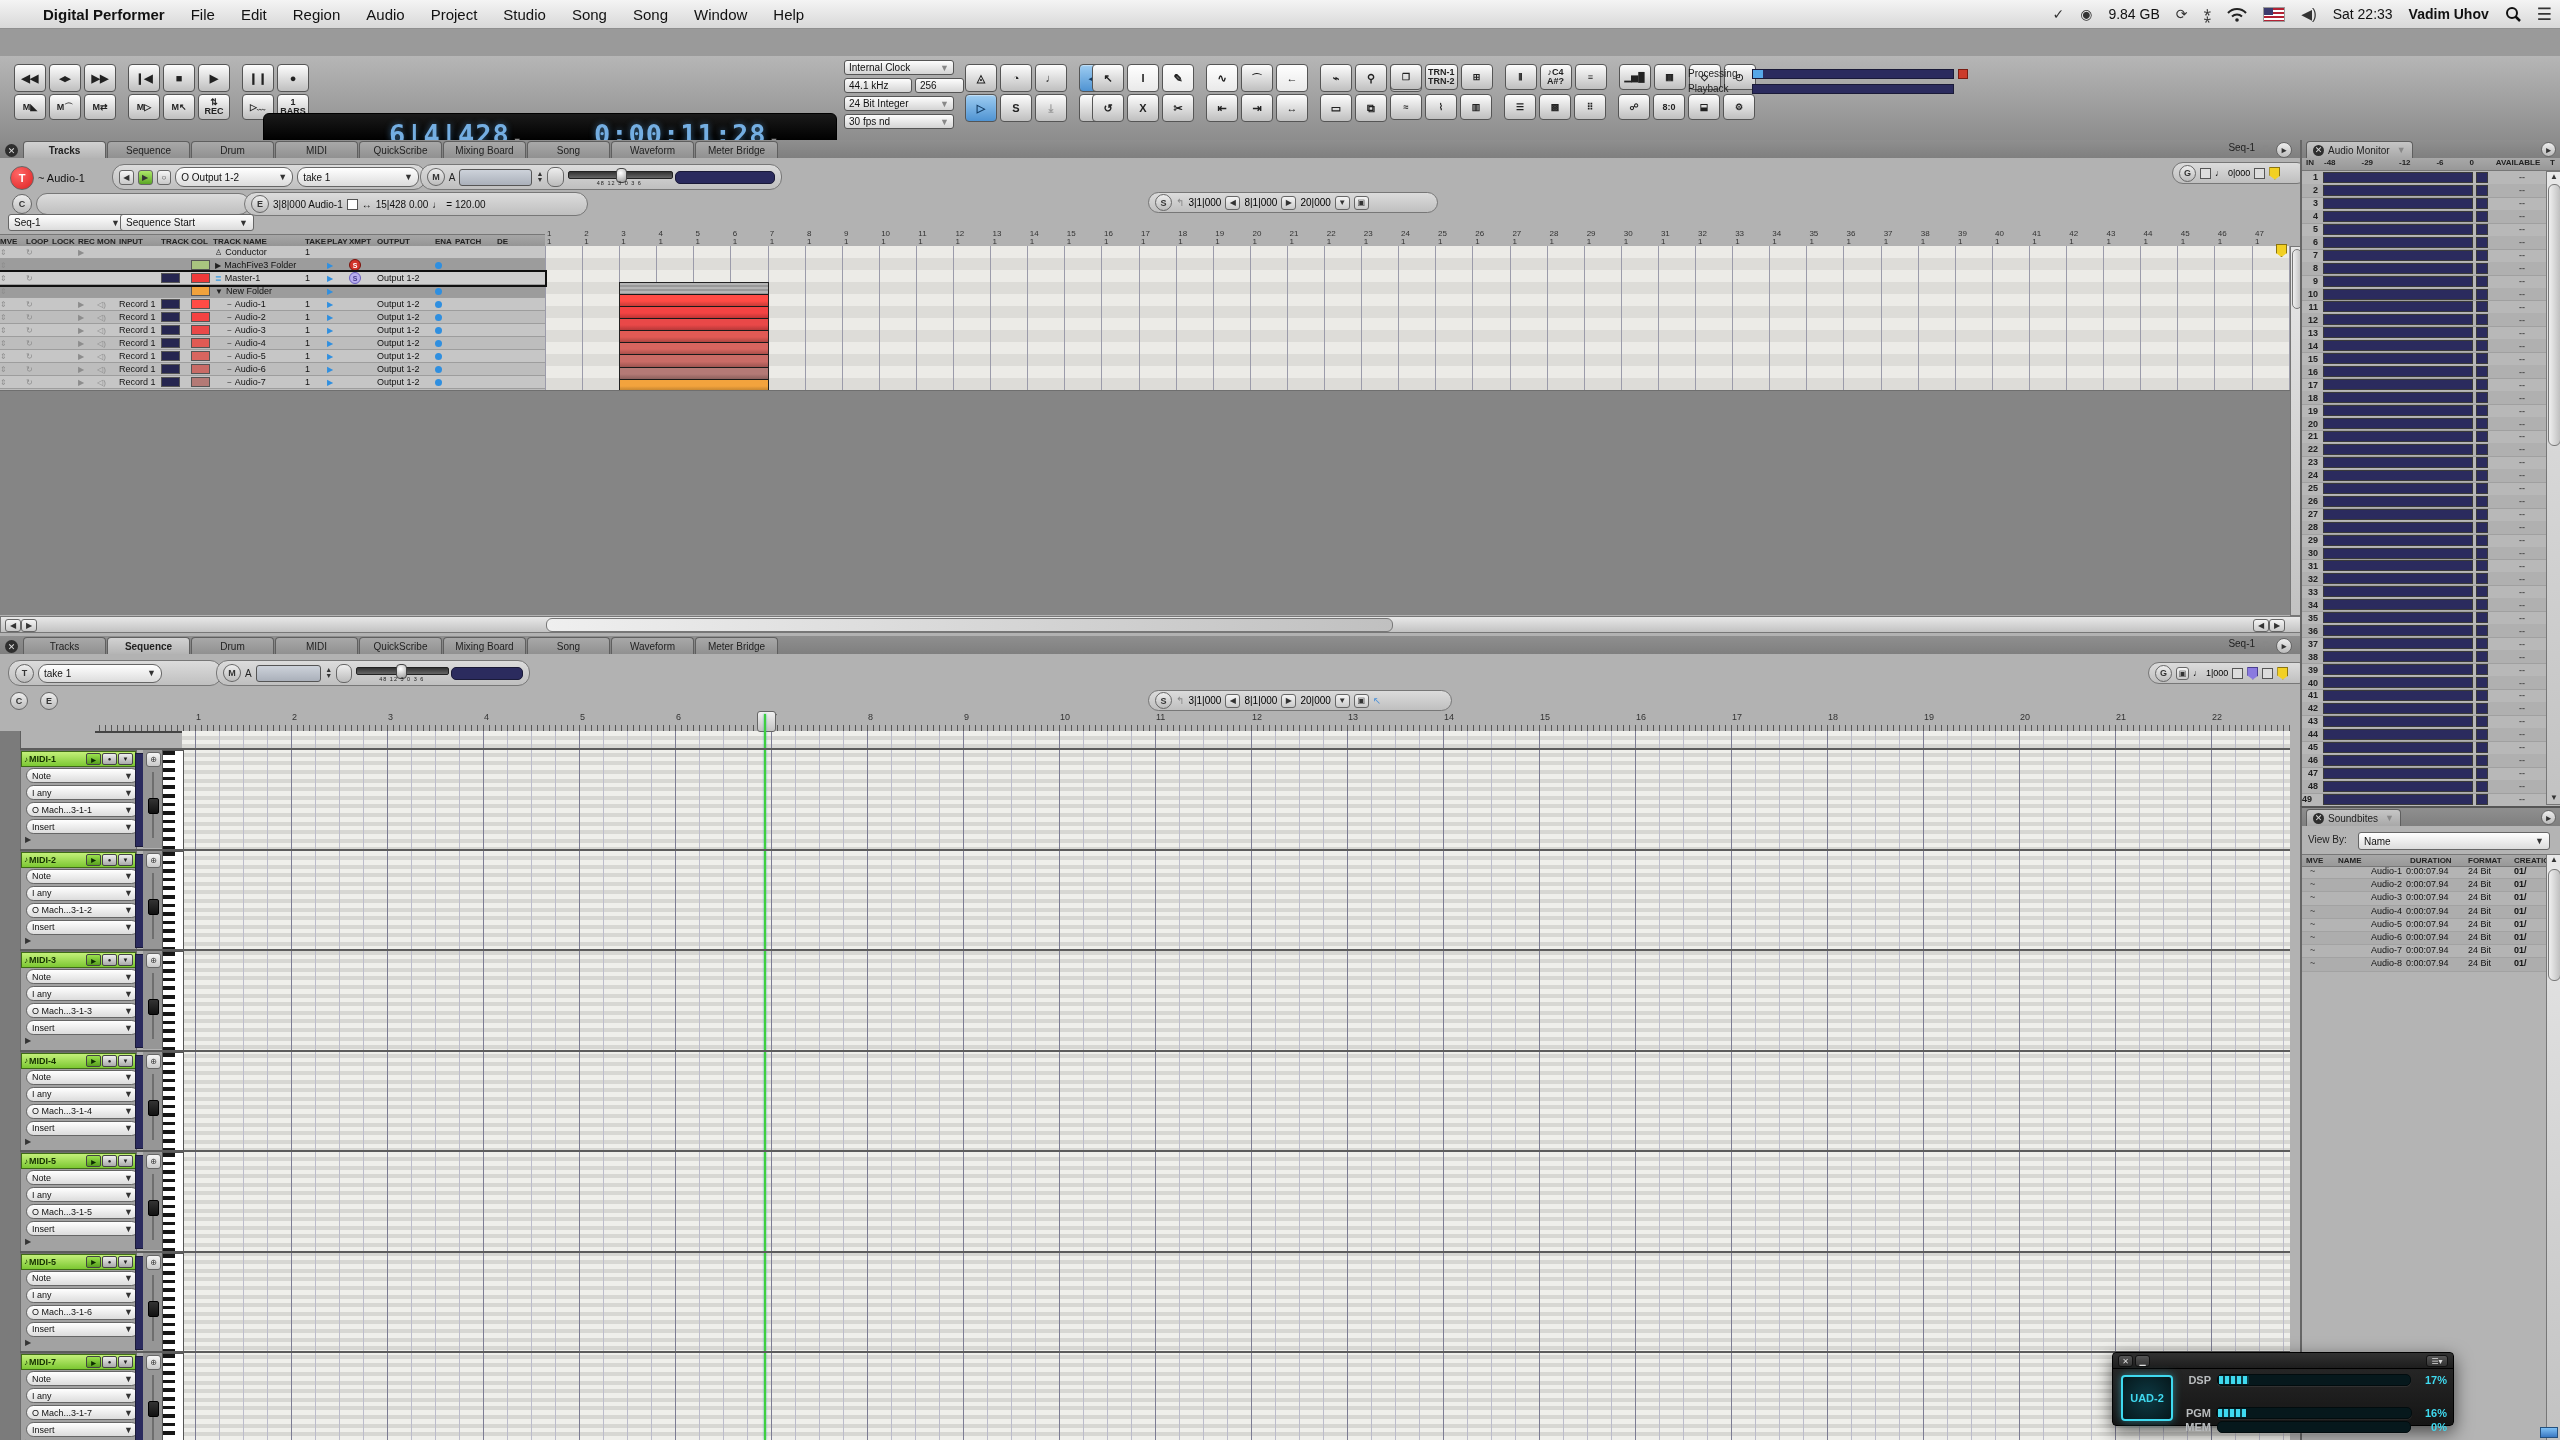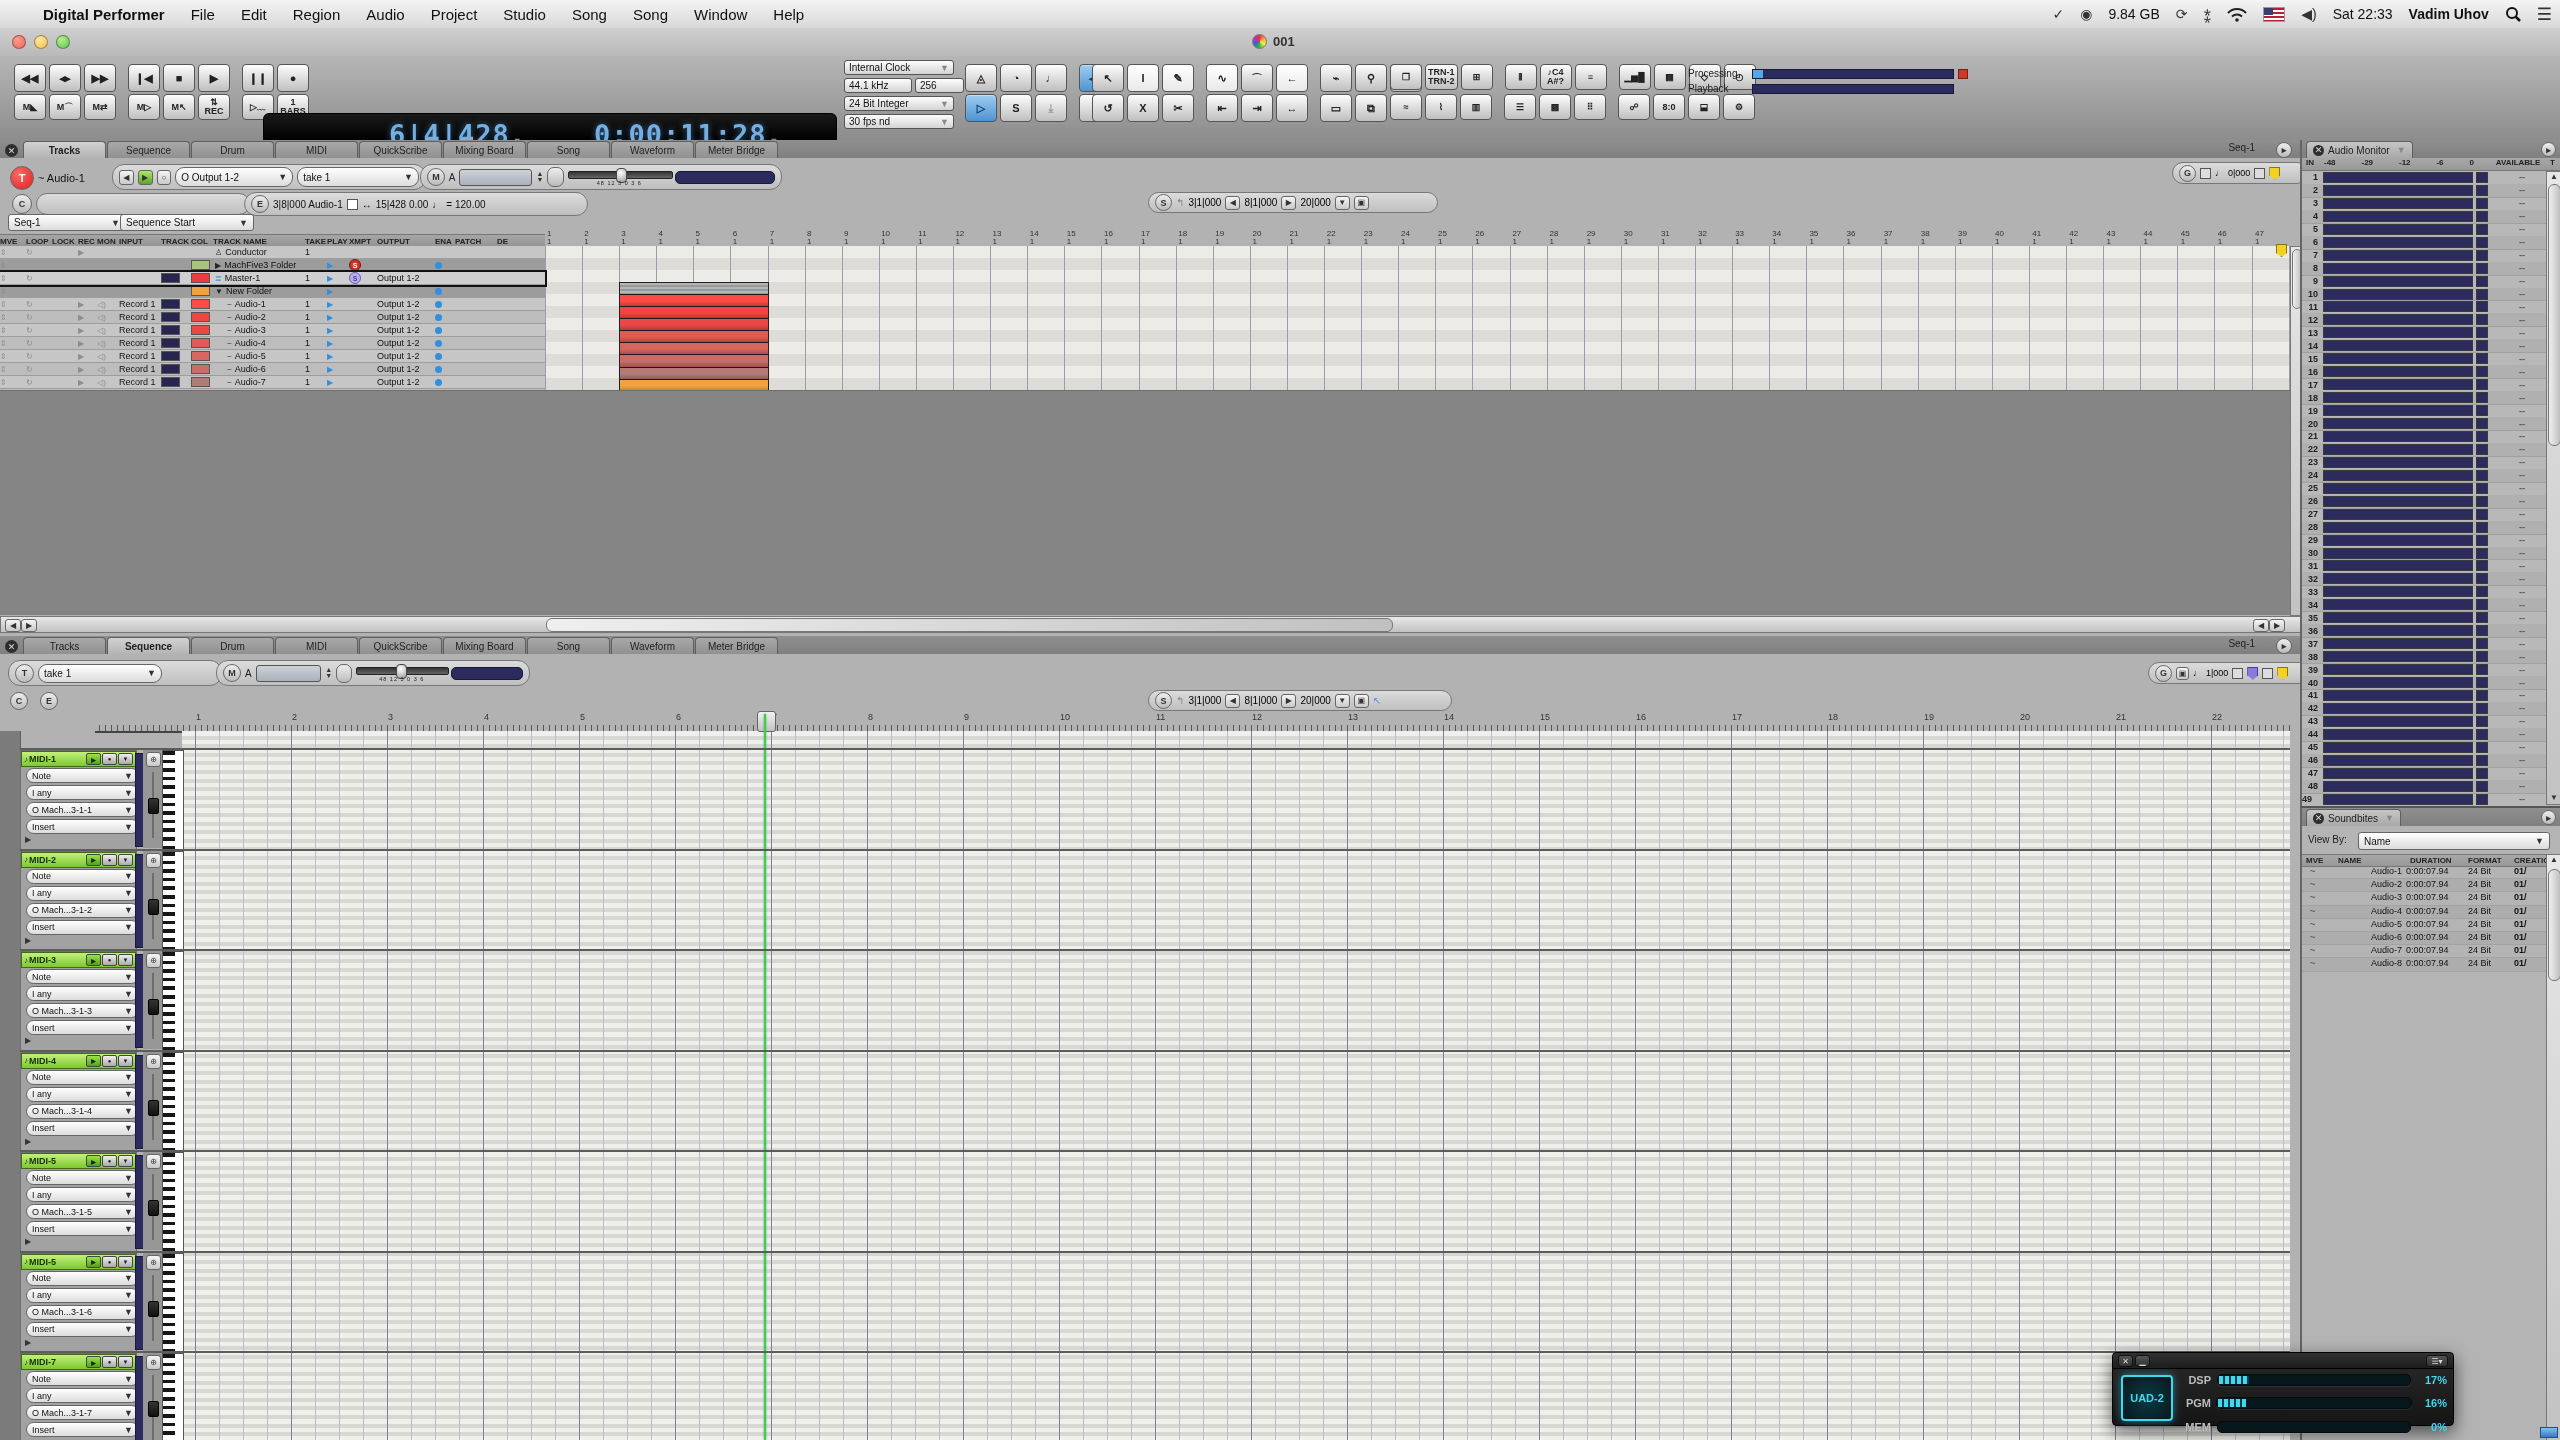--- a/index.html
+++ b/index.html
@@ -124,31 +124,20 @@
       <span>Sat 22:33</span>
       <span style="font-weight:bold">Vadim Uhov</span>
       <svg width="16" height="16">
           <circle cx="7" cy="7" r="5" stroke="#111" stroke-width="2" fill="none"></circle>
           <path d="M10.5 10.5 L15 15" stroke="#111" stroke-width="2.5"></path>
         </svg>
       <span class="sticon" style="font-size:17px">☰</span>
     </div>
   </div>
 
-  <div id="titlebar" class="abs">
-    <div class="abs" style="left:12px;top:7px;display:flex;gap:8px;">
-      <div class="tl" style="background:radial-gradient(circle at 35% 30%,#ff9a8a,#ec6a5e)"></div>
-      <div class="tl" style="background:radial-gradient(circle at 35% 30%,#ffe79c,#f5bf4f)"></div>
-      <div class="tl" style="background:radial-gradient(circle at 35% 30%,#b6eE8a,#61c454)"></div>
-    </div>
-    <div class="abs" style="left:1252px;top:6px;display:flex;align-items:center;gap:6px;">
-      <div style="width:13px;height:13px;border-radius:50%;background:conic-gradient(#e33,#fa3,#ee5,#3b3,#36c,#a3c,#e33);border:1px solid #777"></div>
-      <span style="font-size:13px;font-weight:bold;color:#333">001</span>
-    </div>
-  </div>
 
   <div id="toolbar" class="abs">
     <div id="transport1" class="abs row" style="left:14px;top:8px;">
         <div class="tbtn" style="white-space: pre-line;">◀◀</div>
         <div class="tbtn" style="white-space: pre-line;">◂▸</div>
         <div class="tbtn" style="white-space: pre-line;">▶▶</div>
         <div class="tbtn" style="white-space: pre-line; margin-left: 9px;">❙◀</div>
         <div class="tbtn" style="white-space: pre-line;">■</div>
         <div class="tbtn" style="white-space: pre-line;">▶</div>
         <div class="tbtn" style="white-space: pre-line; margin-left: 9px;">❙❙</div>
@@ -1692,21 +1681,21 @@
     <div class="abs" style="left:8px;top:22px;width:48px;height:42px;border:2px solid #3fd9ef;border-radius:4px;background:radial-gradient(circle,#0d3a44,#06181c);
          display:flex;align-items:center;justify-content:center;color:#3fd9ef;font-weight:bold;font-size:11px;box-shadow:0 0 8px rgba(63,217,239,.5)">UAD-2</div>
     <div id="uadMeters" class="abs" style="left:66px;top:19px;width:268px">
         <div style="display: flex; align-items: center; gap: 6px; height: 15px;">
           <span class="uadlbl" style="width: 32px;">DSP</span>
           <span class="uadbar" style="flex: 1 1 0%;">
             <span class="uadfill" style="width: 30.26px;"></span>
           </span>
           <span class="uadpct" style="width: 30px; text-align: right;">17%</span>
         </div>
-        <div style="display: flex; align-items: center; gap: 5px; height: 32px;">
+        <div style="display: flex; align-items: flex-end; gap: 5px; height: 32px;">
           <span class="uadlbl" style="width: 32px;">PGM</span>
           <span class="uadbar" style="flex: 1 1 0%;">
             <span class="uadfill" style="width: 28.48px;"></span>
           </span>
           <span class="uadpct" style="width: 30px; text-align: right;">16%</span>
         </div>
         <div style="display: flex; align-items: center; gap: 6px; height: 15px;">
           <span class="uadlbl" style="width: 32px;">MEM</span>
           <span class="uadbar" style="flex: 1 1 0%;">
             <span class="uadfill" style="width: 0px;"></span>

